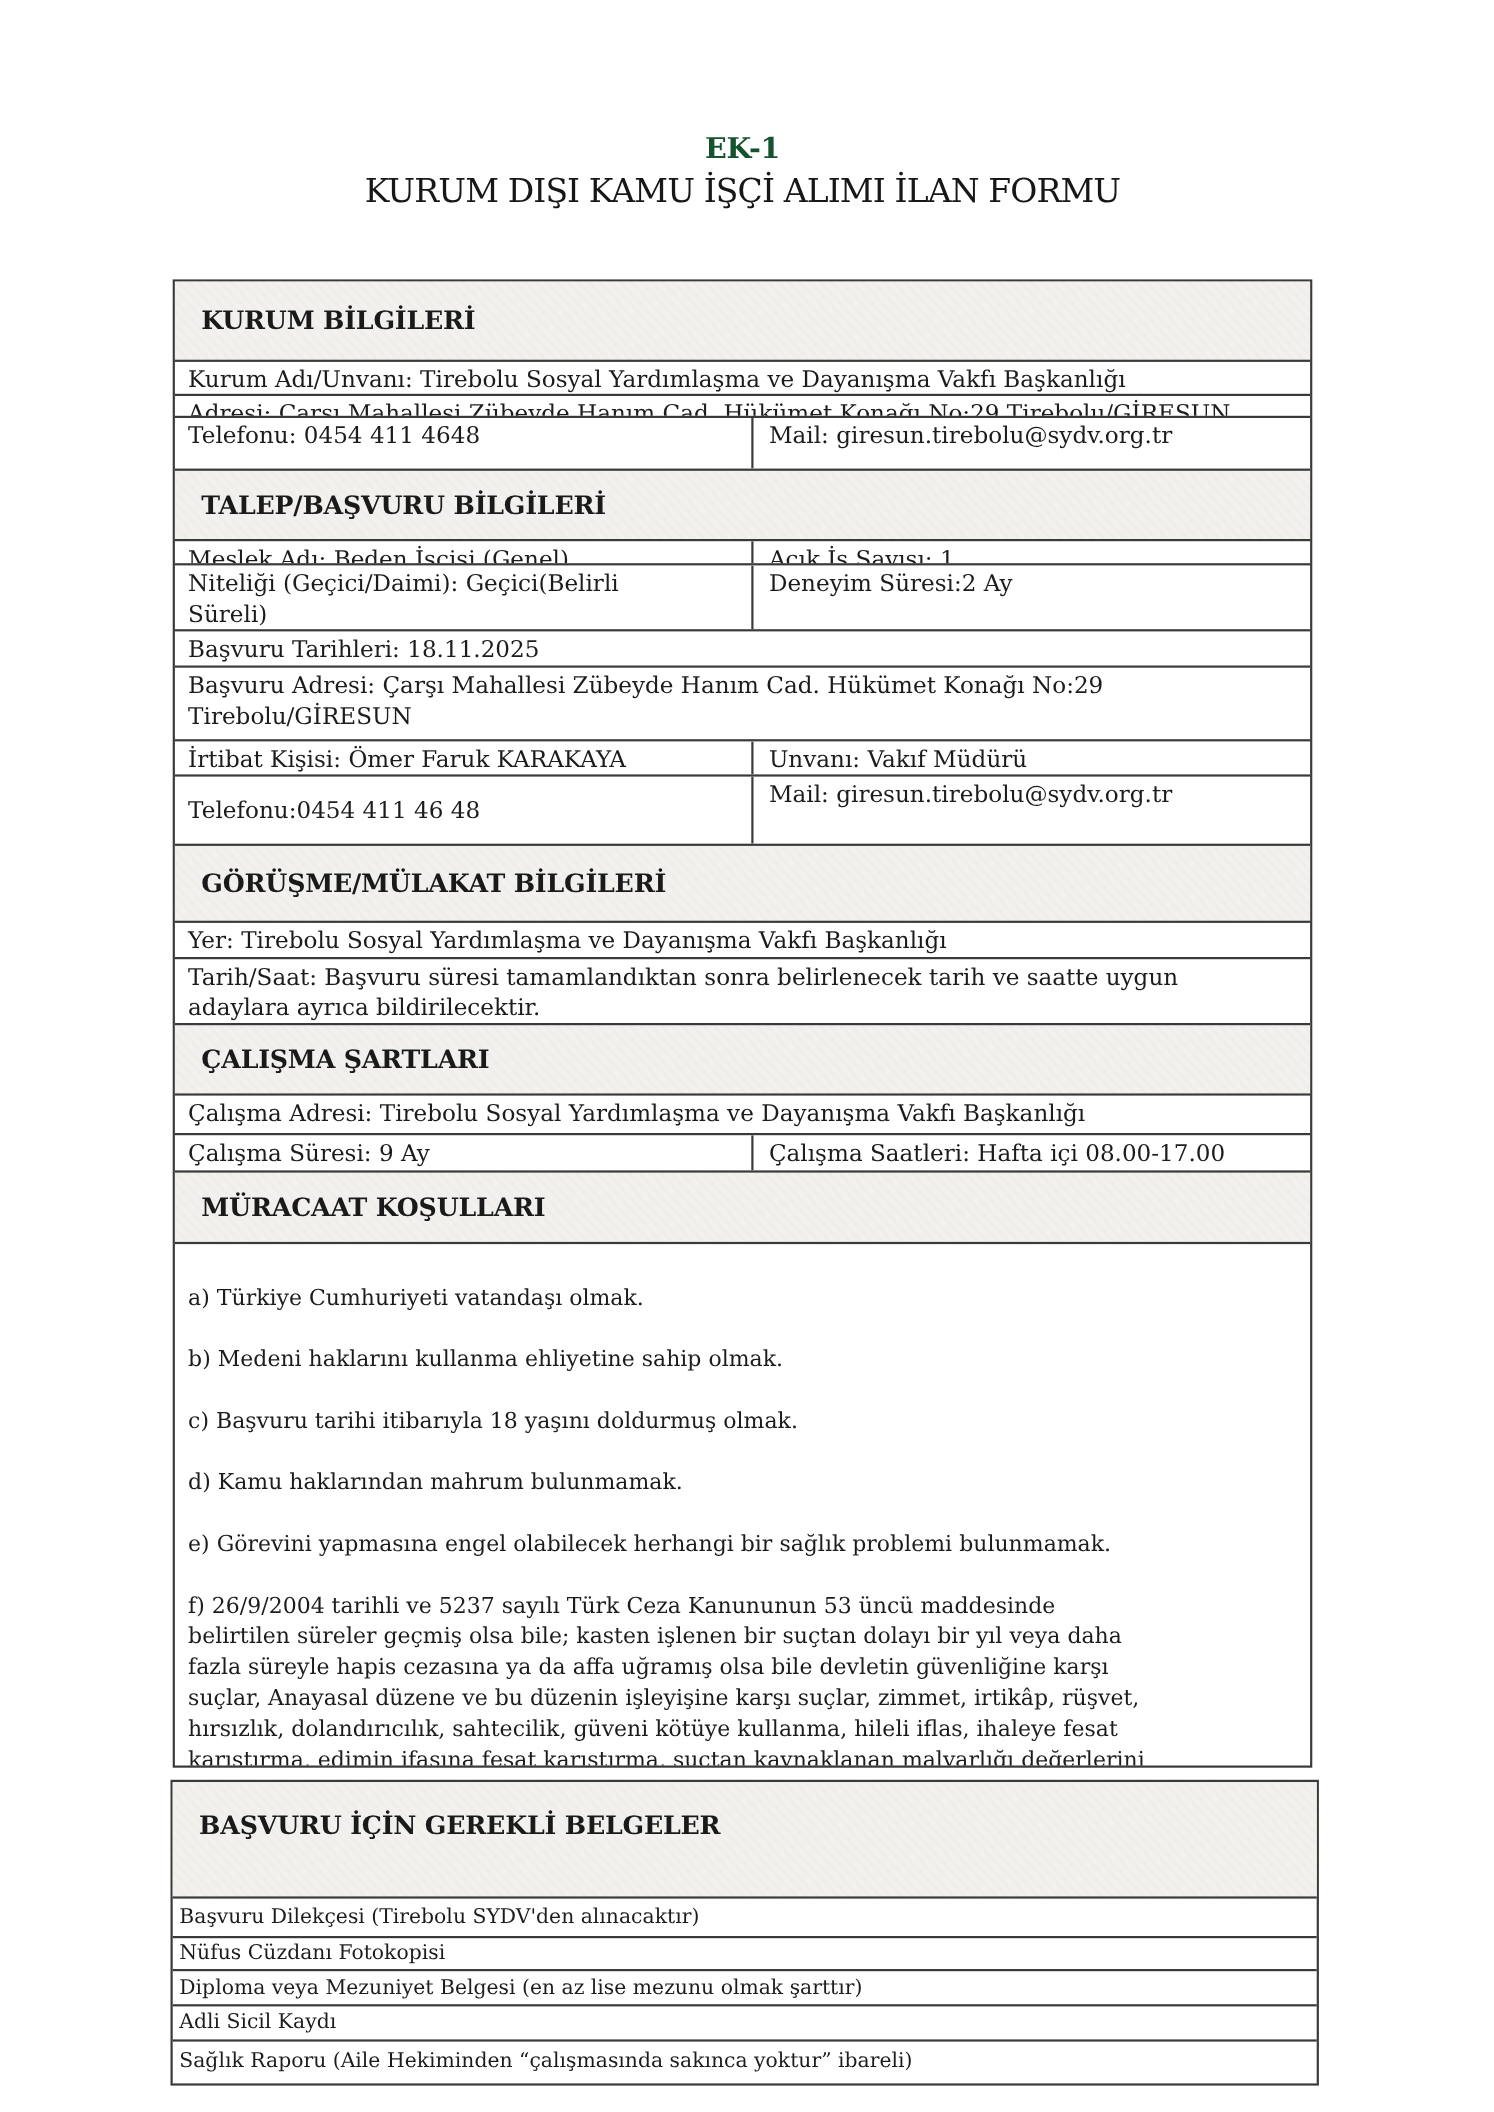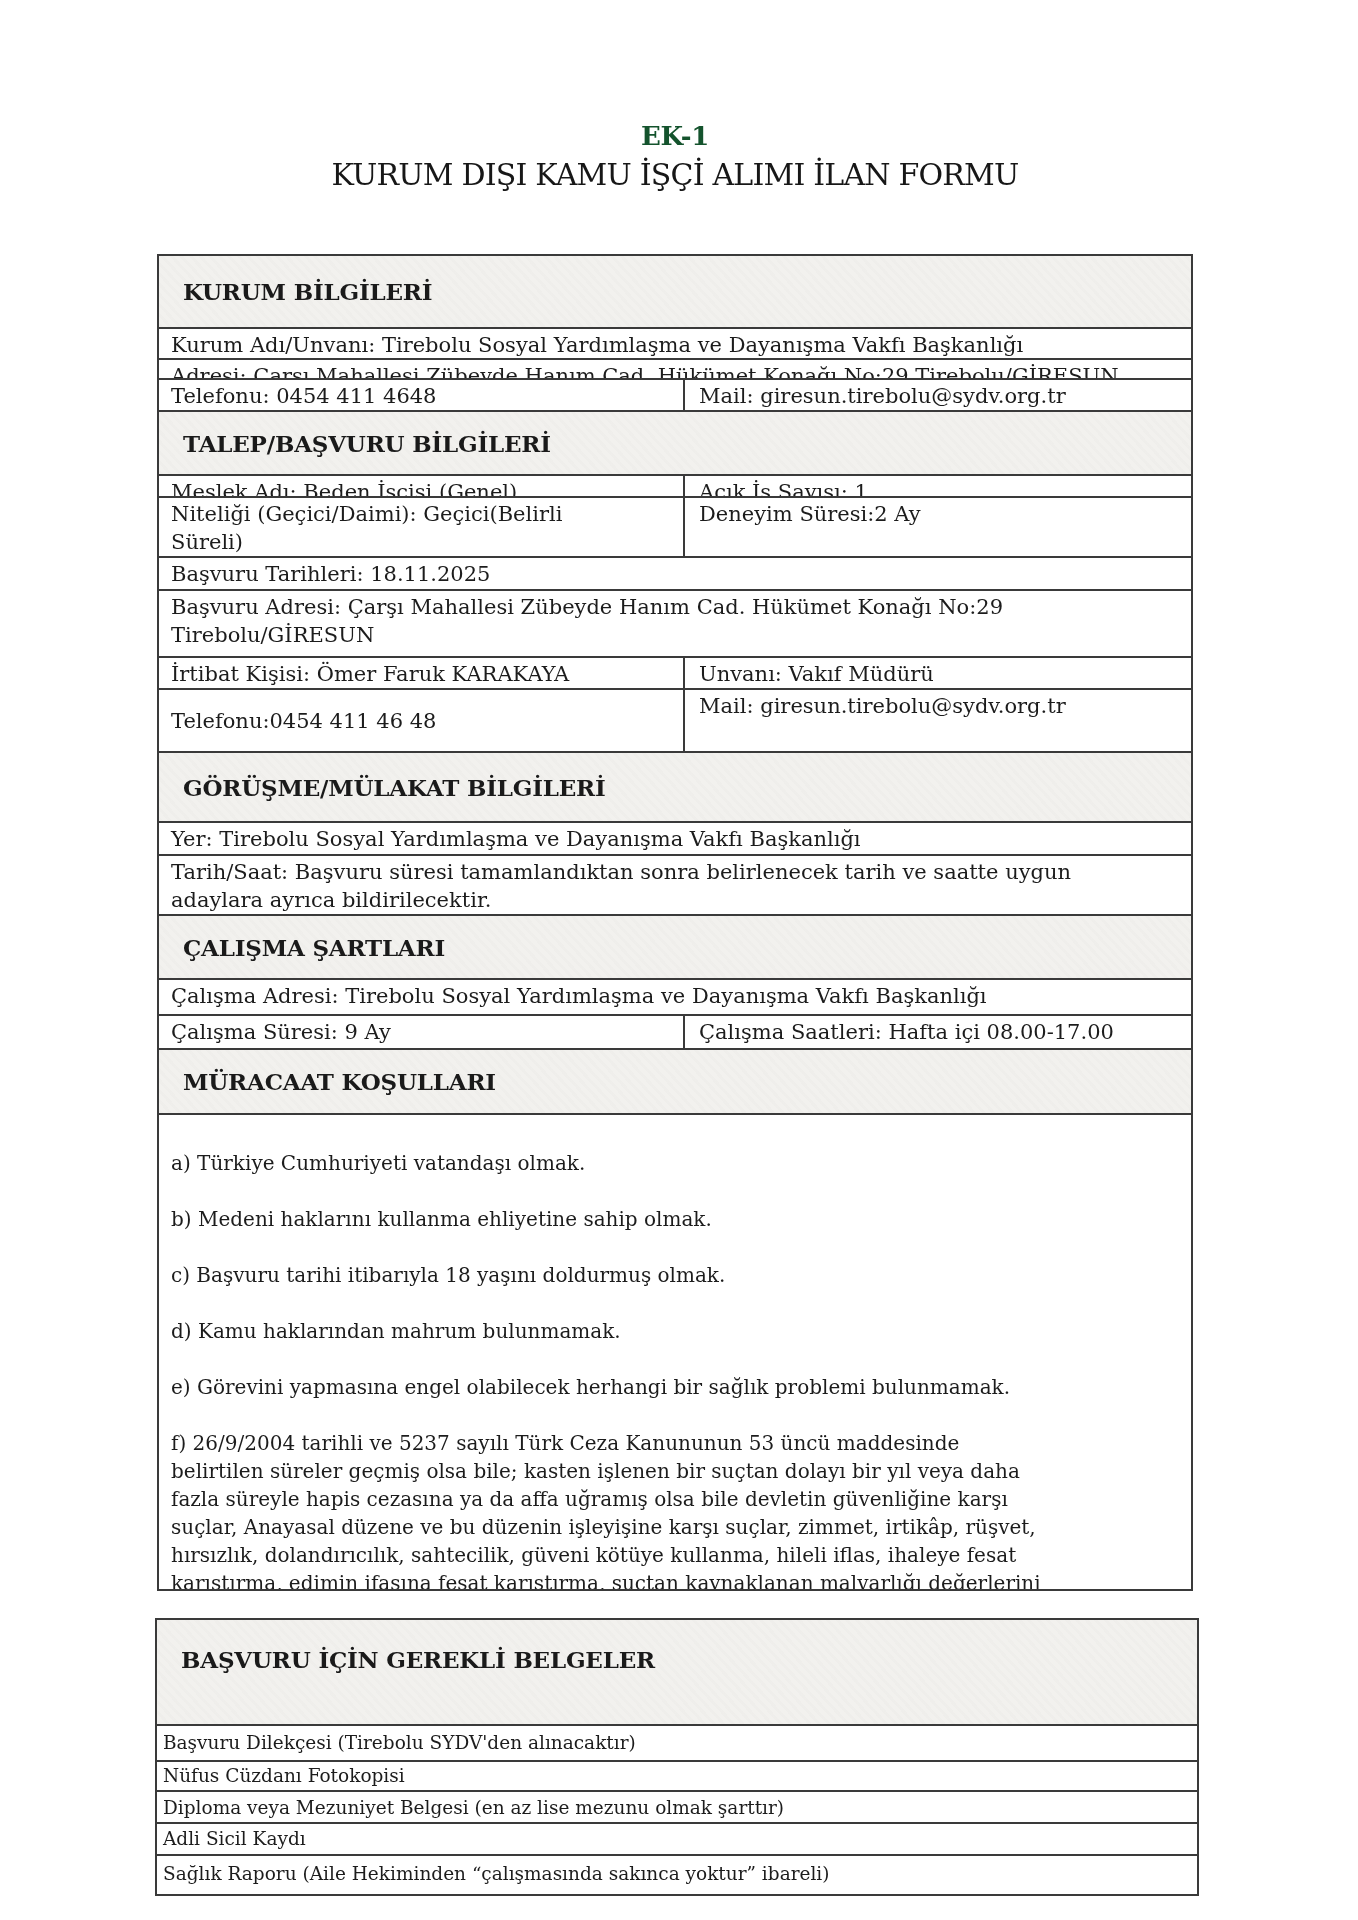--- a/index.html
+++ b/index.html
@@ -55,21 +55,21 @@
   }
   .cell-r{
     box-sizing:border-box;flex:1;
     padding:2px 24px 0 14px;white-space:pre-line;
   }
   .v-center{display:flex;flex-direction:column;justify-content:center;padding-top:0;}
   
   .h-kurum-hdr{height:71px;}
   .h-kurum-adi{height:31px;}
   .h-kurum-adresi{height:20px;}
-  .h-kurum-telmail{height:32px;}
+  .h-kurum-telmail{height:48px;}
   .h-talep-hdr{height:64px;}
   .h-meslek{height:22px;}
   .h-niteligi{height:60px;}
   .h-tarihleri{height:33px;}
   .h-basvuru-adresi{height:67px;}
   .h-irtibat{height:32px;}
   .h-telmail2{height:63px;}
   .h-gorusme-hdr{height:70px;}
   .h-yer{height:33px;}
   .h-tarihsaat{height:60px;}

